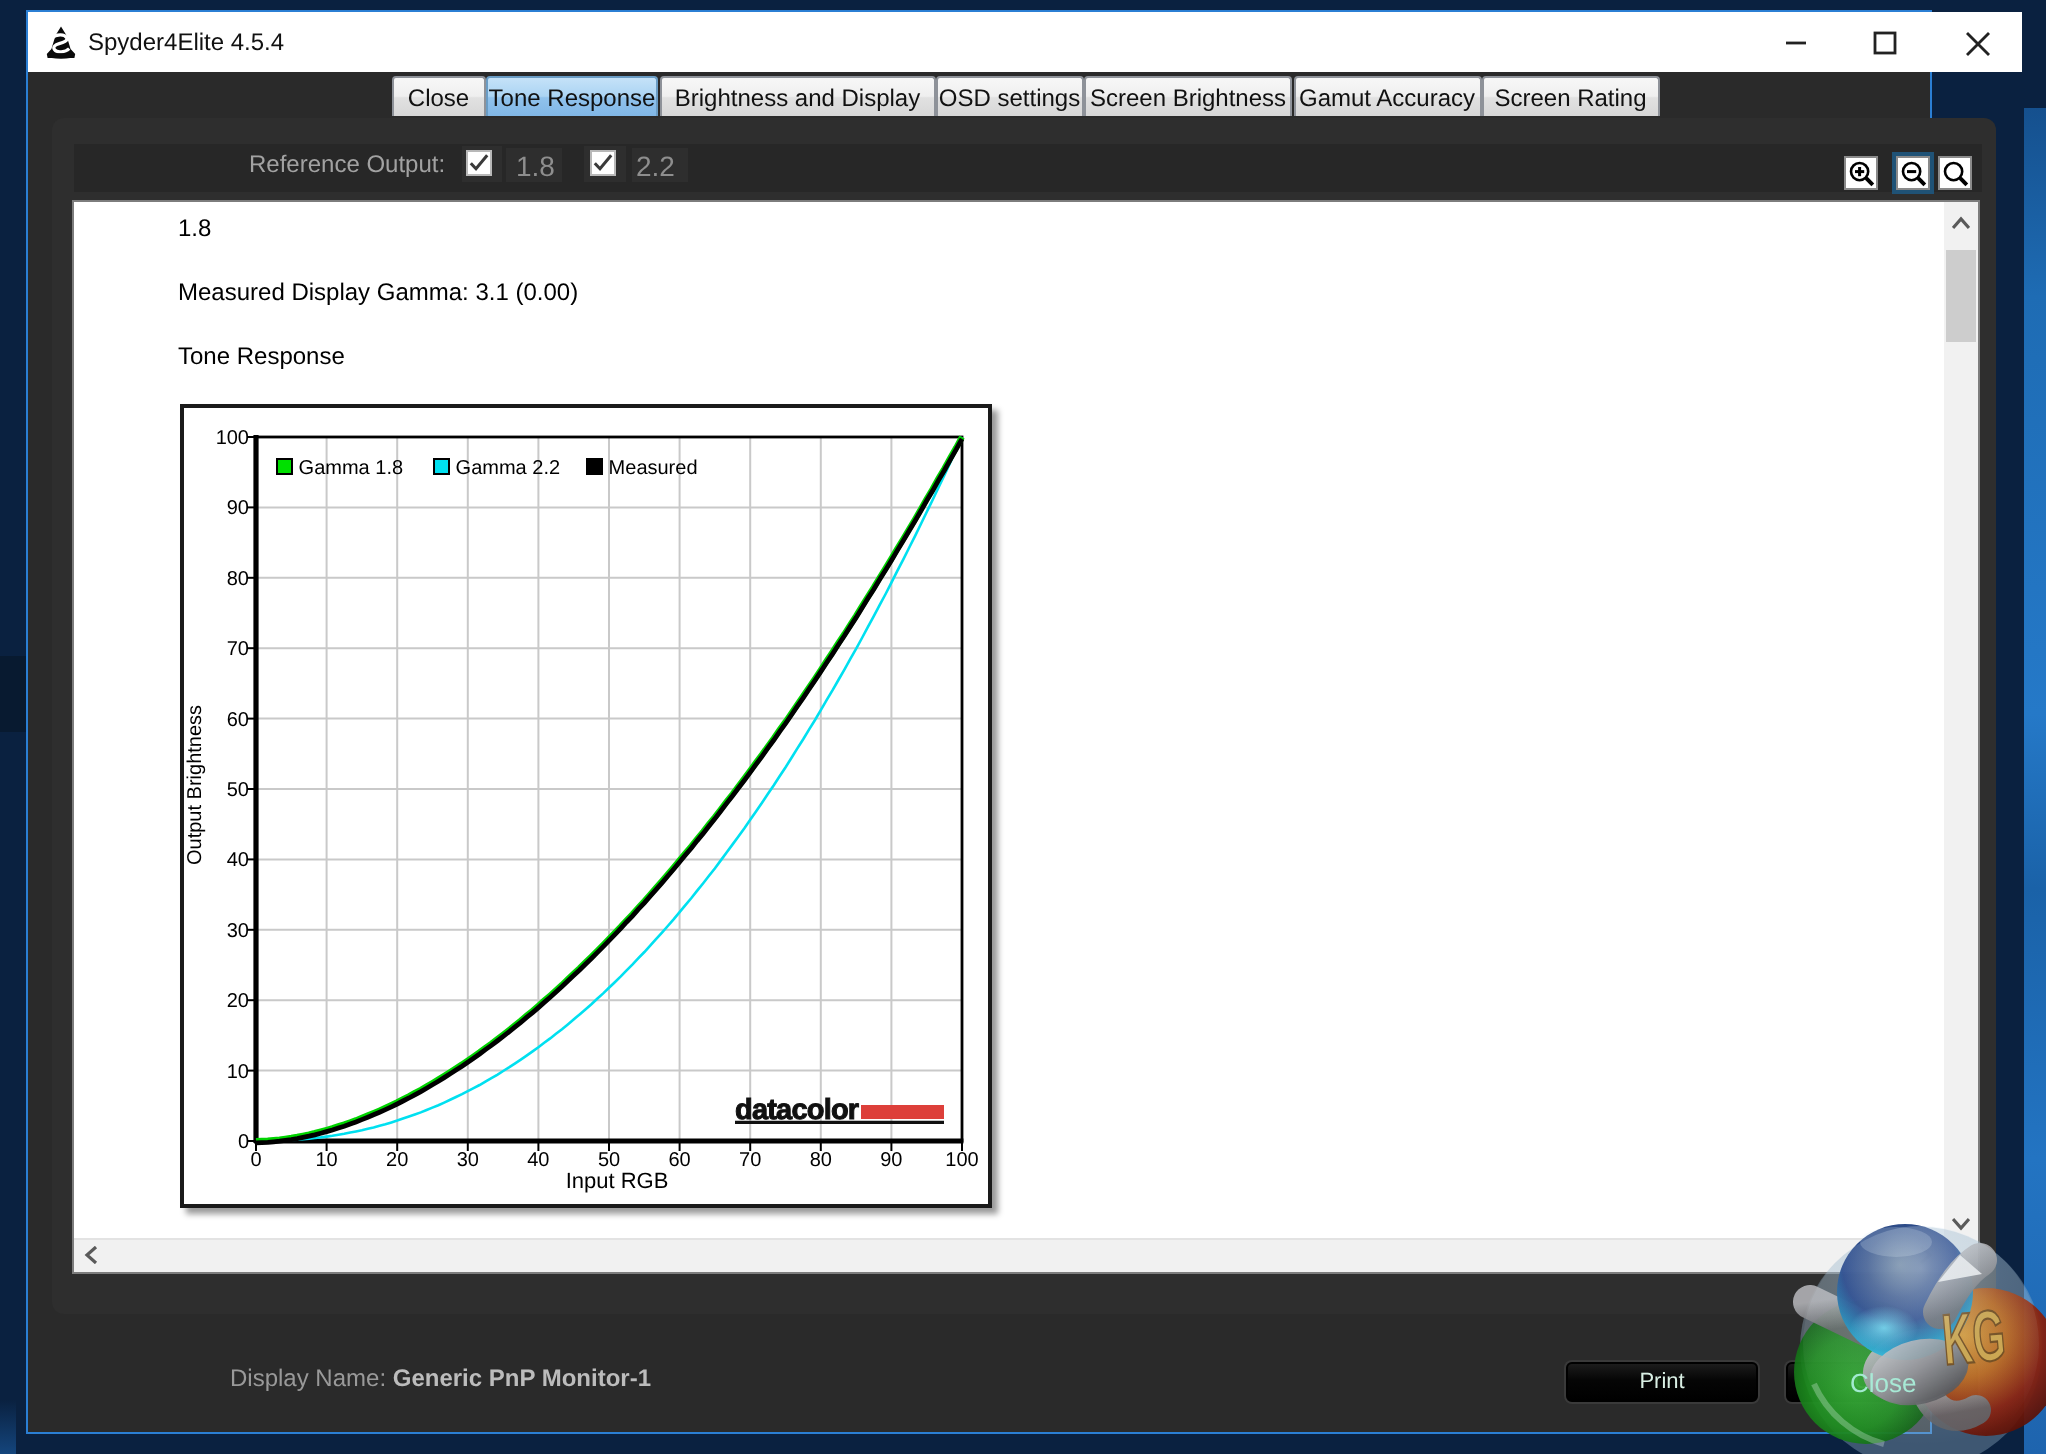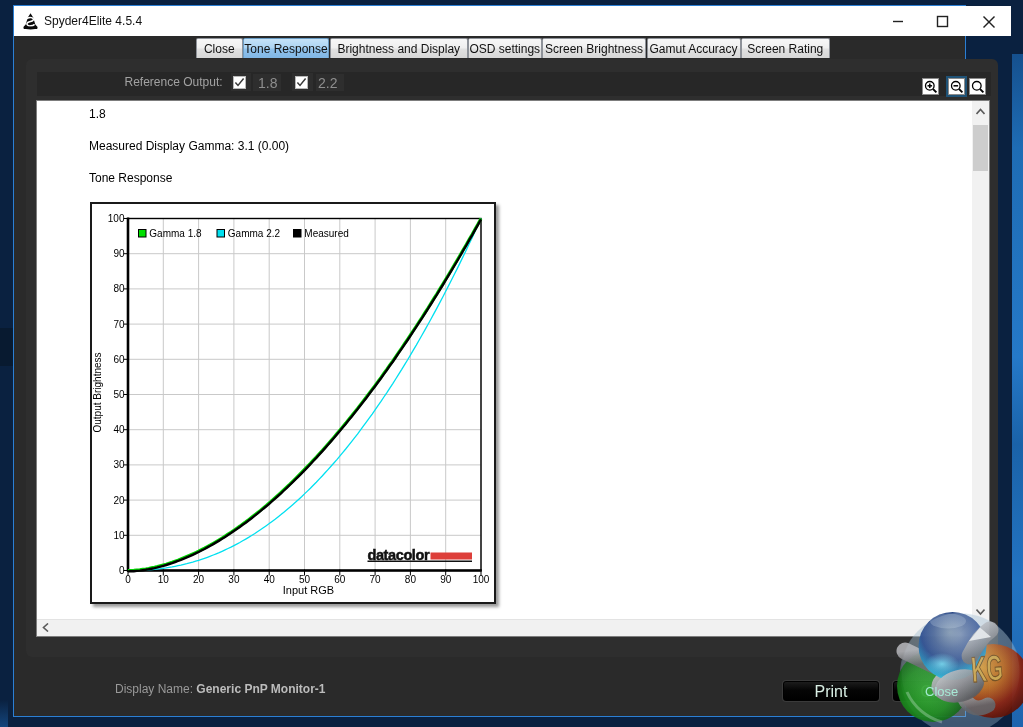--- a/index.html
+++ b/index.html
@@ -24,21 +24,21 @@
 #vsb { position:absolute; left:935px; top:0; width:17px; height:518px; background:#f1f1f1; }
 #hsb { position:absolute; left:0; top:518px; width:935px; height:17px; background:#f1f1f1; border-top:1px solid #e3e3e3; }
 #corner { position:absolute; left:935px; top:518px; width:17px; height:17px; background:#f1f1f1; }
 .sbtn { position:absolute; color:#5a5a5a; font-size:10px; text-align:center; }
 #vthumb { position:absolute; left:936px; top:24px; width:15px; height:46px; background:#cdcdcd; }
 .ctext { position:absolute; font-size:12px; color:#000; }
 #chartbox { position:absolute; left:52.5px; top:101px; width:406px; height:402px; background:#fff; border:2px solid #1a1a1a; box-shadow:3px 3px 3px rgba(0,0,0,0.4); }
 #botbar { position:absolute; left:0; top:651px; width:997px; height:59px; }
 #dname { position:absolute; left:53px; top:676px; font-size:12px; color:#999;margin-left:48px; }
 #dname b { color:#bcbcbc; }
-.pbtn { position:absolute; top:675px; width:96px; height:20px; background:linear-gradient(180deg,#1c1c1c,#050505 45%,#000 100%); border:1px solid #000; border-radius:3px; box-shadow:0 0 0 1px #3a3a3a; color:#d9efe4; font-size:16px; text-align:center; line-height:19px; }
+.pbtn { position:absolute; top:675px; width:96px; height:20px; background:linear-gradient(180deg,#1c1c1c,#050505 45%,#000 100%); border:1px solid #000; border-radius:3px; box-shadow:0 0 0 1px #3a3a3a; color:#d9efe4; font-size:11px; text-align:center; line-height:19px; }
 </style></head>
 <body>
 <div id="rstrip"></div>
 <div id="lpatch"></div>
 <div id="blpatch"></div>
 <div id="win">
   <div id="titlebar">
     <svg width="15" height="17" viewBox="0 0 15 17" style="position:absolute;left:9px;top:7px">
 <path d="M7.5,0.3 L10.2,4.6 L12.3,11.5 L14.6,14.0 L14.2,16 L0.8,16 L0.4,14.0 L2.7,11.5 L4.8,4.6 Z" fill="#0a0a0a"></path>
 <path d="M2.8,6.2 C5.2,3.9 9.3,4.0 10.3,5.8 C11.2,7.4 8.6,8.3 6.6,8.8 C4.6,9.3 3.2,10.4 4.3,11.9 C5.5,13.5 9.6,13.2 11.6,11.3" fill="none" stroke="#fff" stroke-width="1.6"></path>

